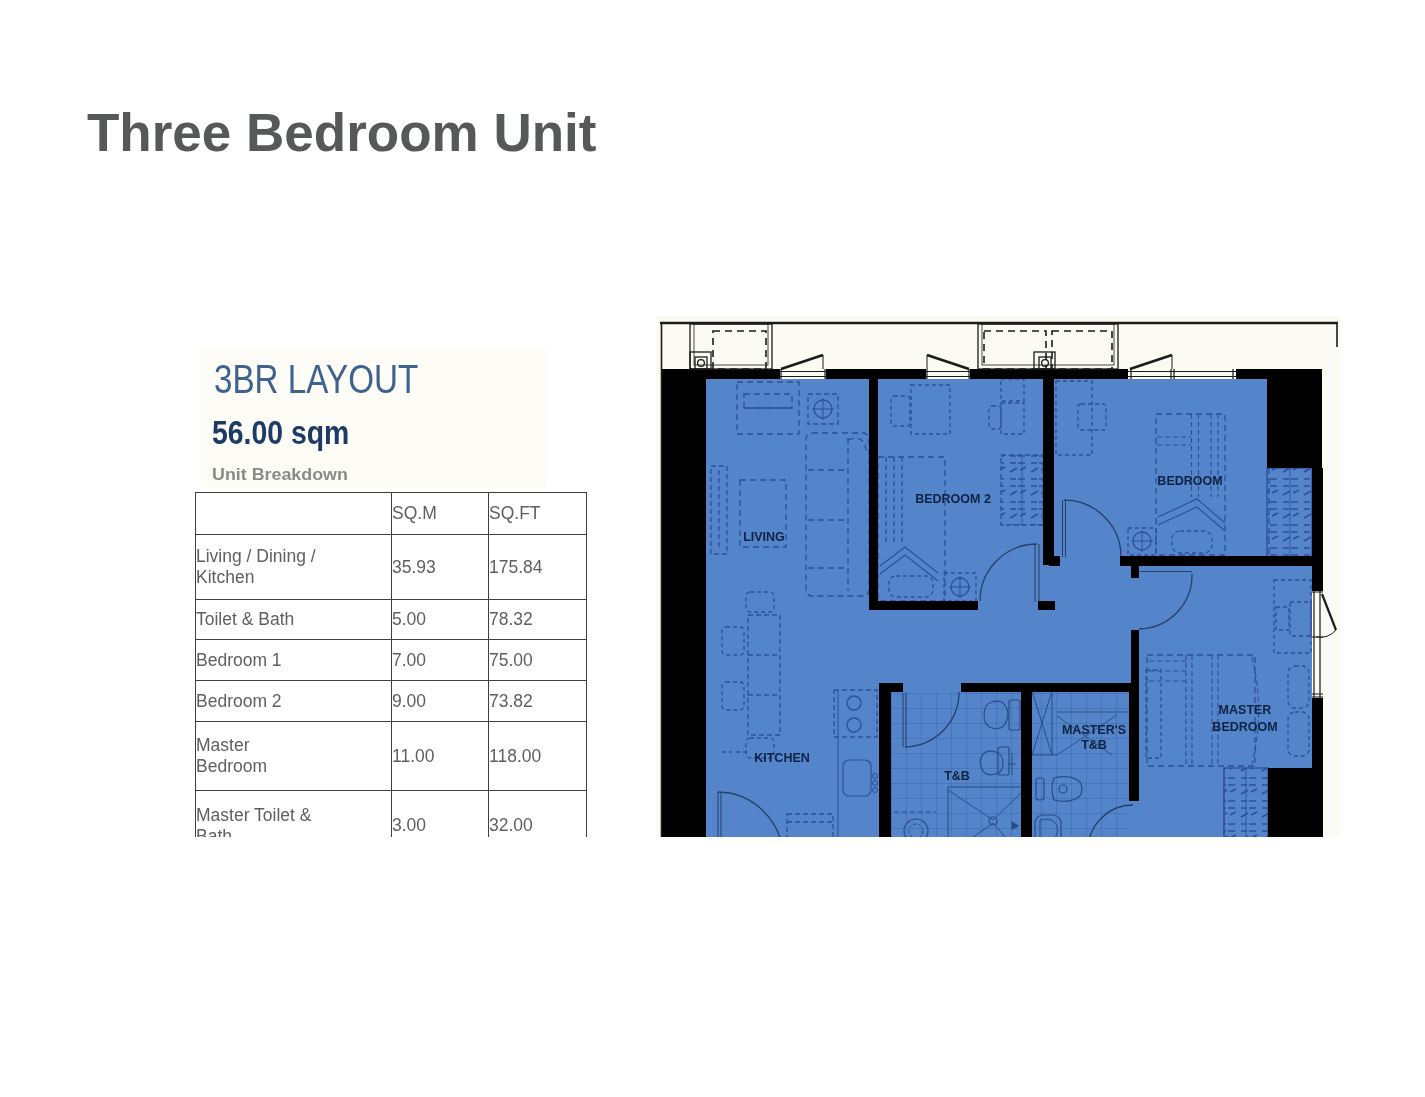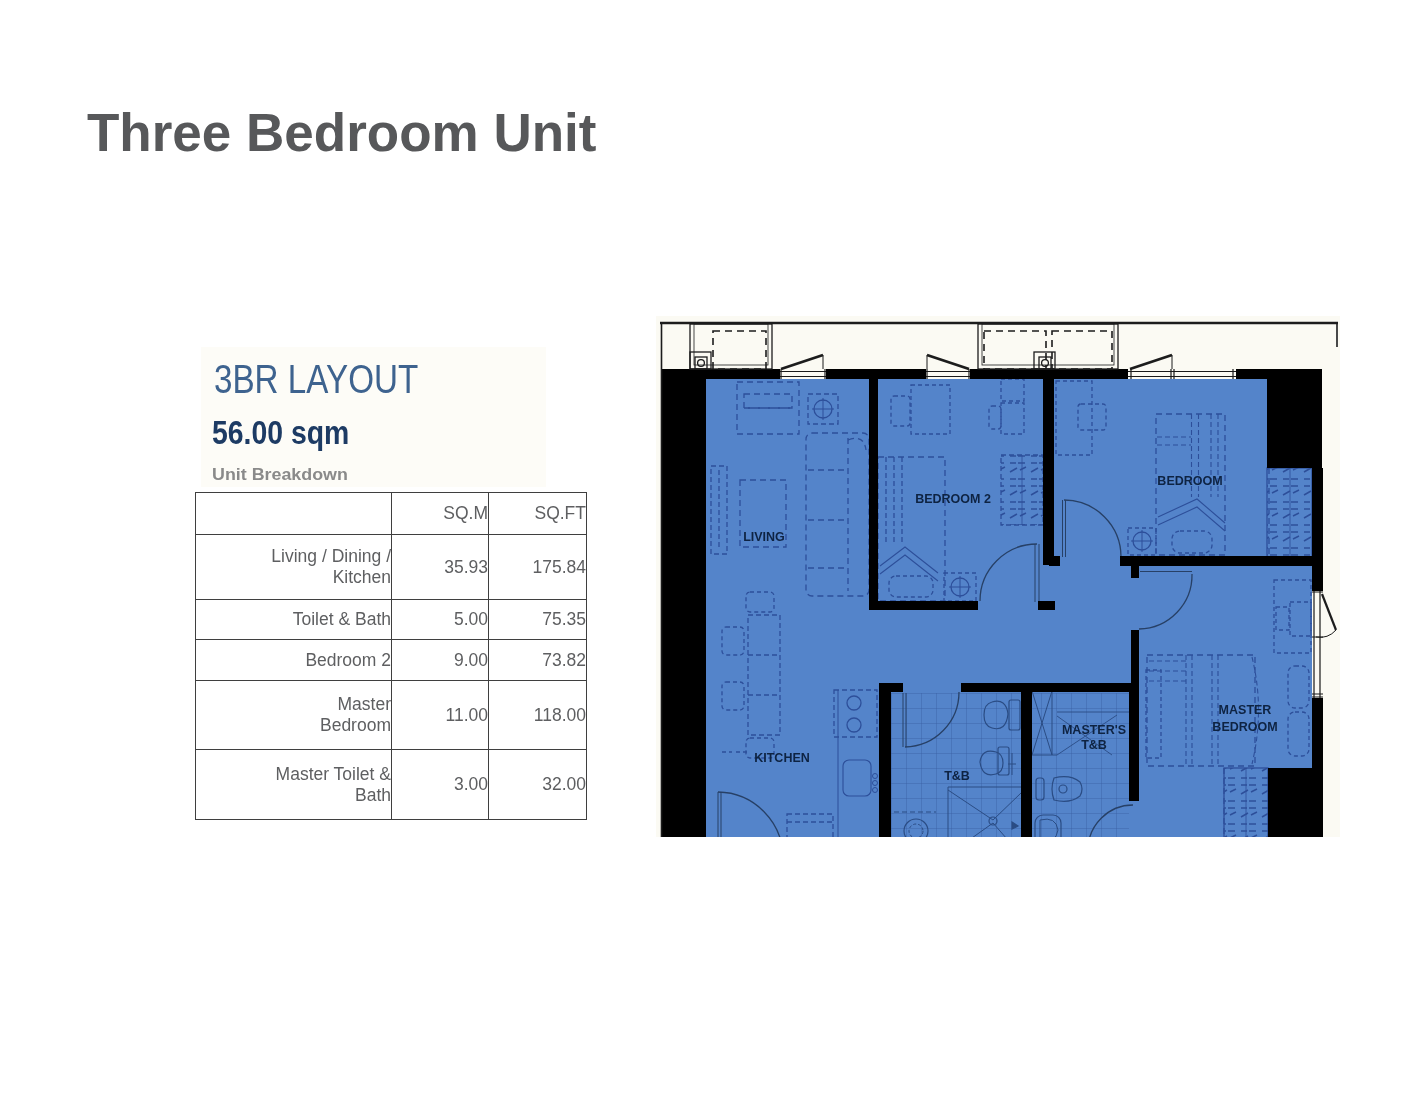--- a/index.html
+++ b/index.html
@@ -2,21 +2,21 @@
 <html><head>
 <meta charset="utf-8">
 <style>
 html,body{margin:0;padding:0;background:#ffffff;font-family:"Liberation Sans",sans-serif;}
 #page{position:relative;width:1425px;height:837px;overflow:hidden;}
 .abs{position:absolute;}
 #title{left:87px;top:102px;font-size:53px;font-weight:bold;color:#57585a;}
 #h3br{left:214px;top:356px;font-size:41px;color:#3e638f;transform:scaleX(0.81);transform-origin:0 0;}
 #sqm{left:212px;top:414px;font-size:33px;font-weight:bold;color:#1d3b64;transform:scaleX(0.86);transform-origin:0 0;}
 #ub{left:212px;top:465px;font-size:17px;font-weight:bold;color:#8a8a8a;transform:scaleX(1.05);transform-origin:0 0;}
-#tbl{position:absolute;left:195px;top:492px;border-collapse:collapse;color:#5e5f61;font-size:17.5px;text-align:right;}
+#tbl{position:absolute;left:195px;top:492px;border-collapse:collapse;color:#5e5f61;font-size:17.5px;text-align:left;}
 #tbl td{border:1.5px solid #3f3f3f;padding:0;vertical-align:middle;line-height:21px;}
 </style>
 </head>
 <body>
 <div id="page">
 
 <div class="abs" style="left:201px;top:347px;width:345px;height:140px;background:#fdfcf7"></div>
 
 <div class="abs" id="title">Three Bedroom Unit</div>
 
@@ -34,21 +34,26 @@
           <td style="width:97px">SQ.FT</td>
         </tr>
 <tr style="height:65px">
           <td>Living / Dining /<br>Kitchen</td>
           <td>35.93</td>
           <td>175.84</td>
         </tr>
 <tr style="height:40px">
           <td>Toilet &amp; Bath</td>
           <td>5.00</td>
-          <td>75.35</td>
+          <td>78.32</td>
+        </tr>
+<tr style="height:41px">
+          <td>Bedroom 1</td>
+          <td>7.00</td>
+          <td>75.00</td>
         </tr>
 <tr style="height:41px">
           <td>Bedroom 2</td>
           <td>9.00</td>
           <td>73.82</td>
         </tr>
 <tr style="height:69px">
           <td>Master<br>Bedroom</td>
           <td>11.00</td>
           <td>118.00</td>

